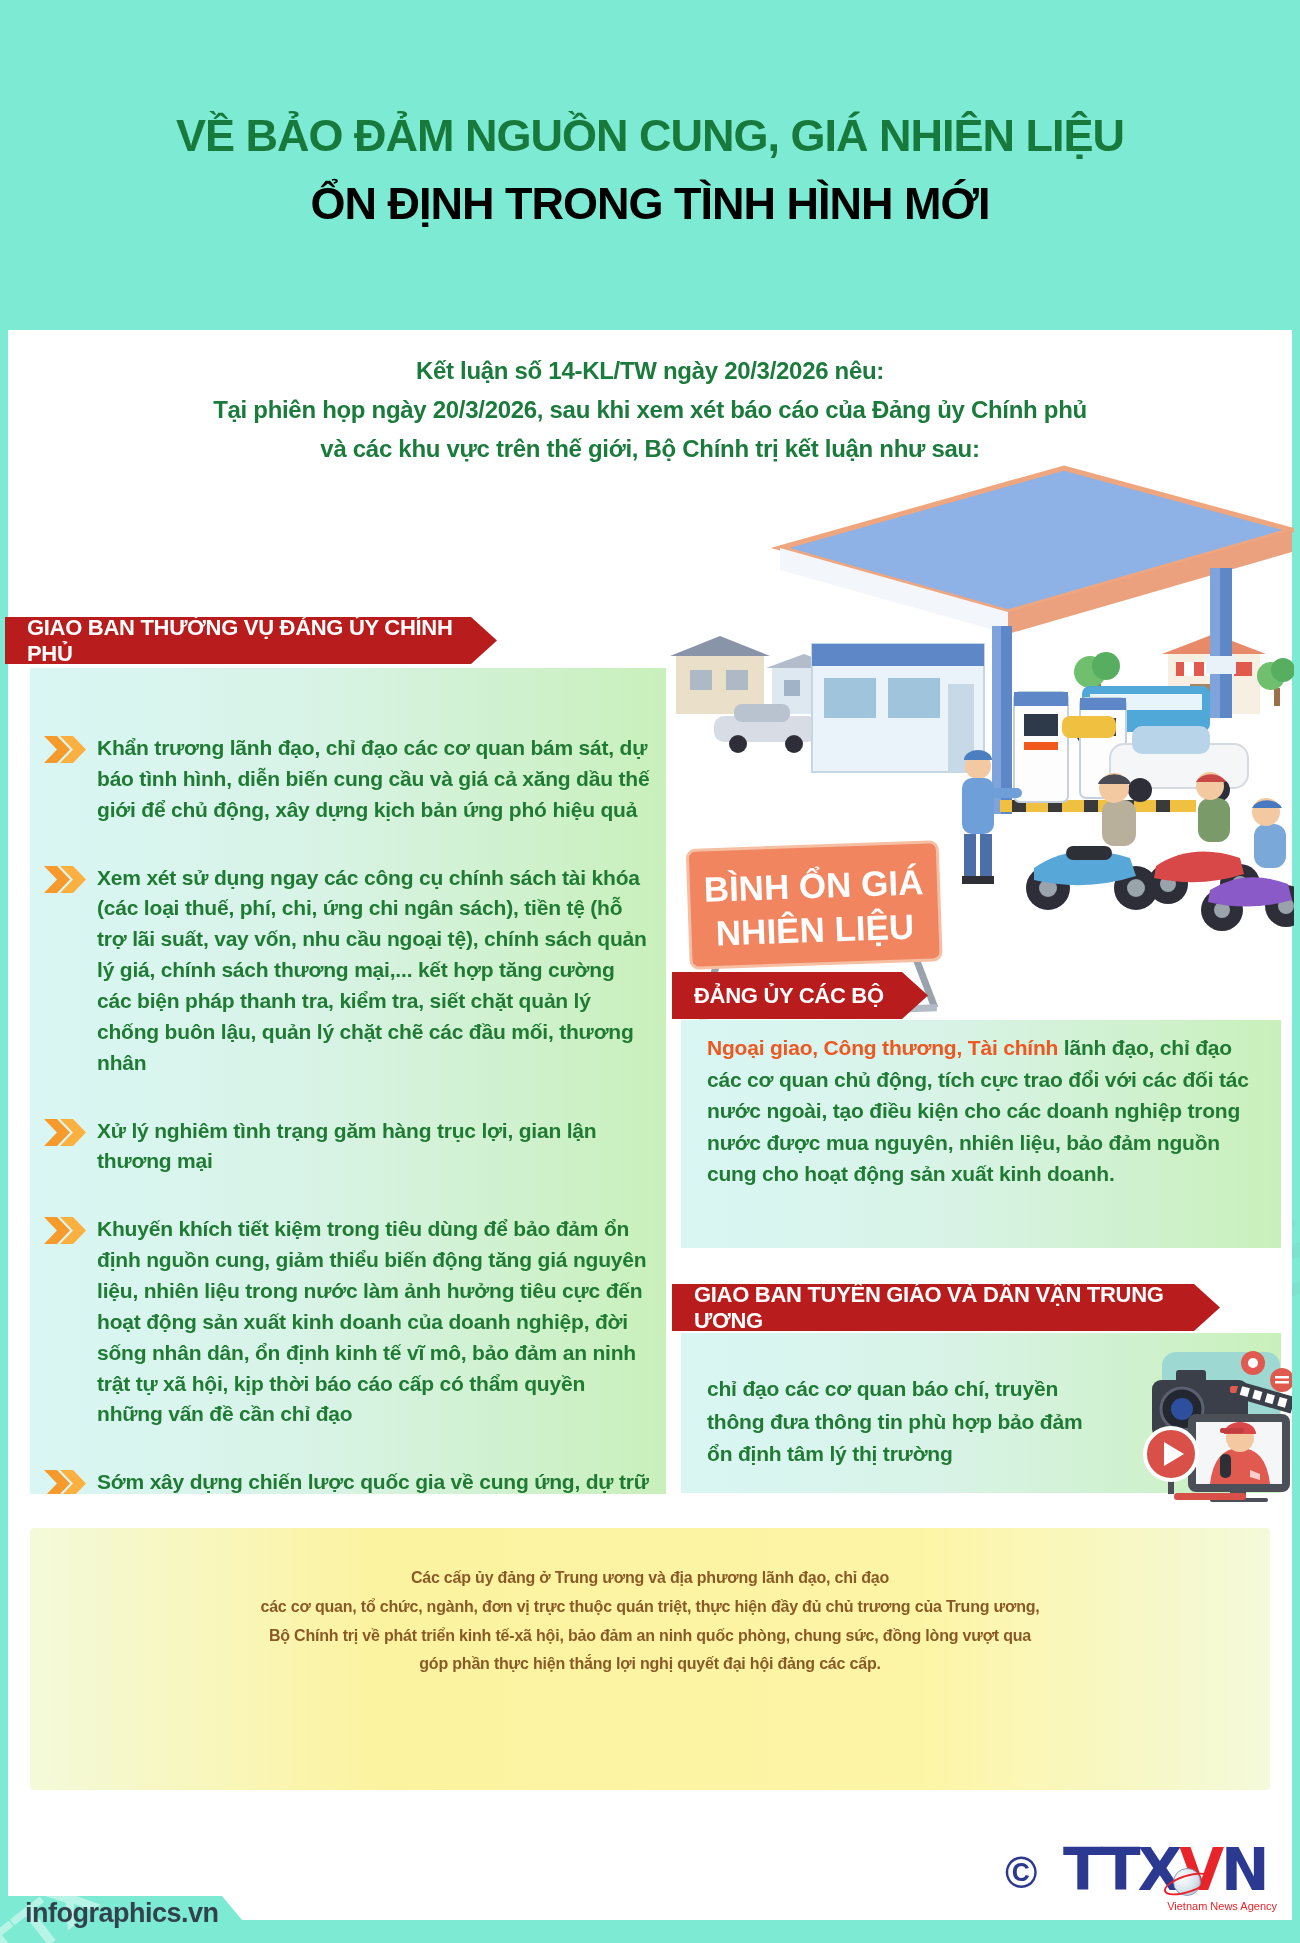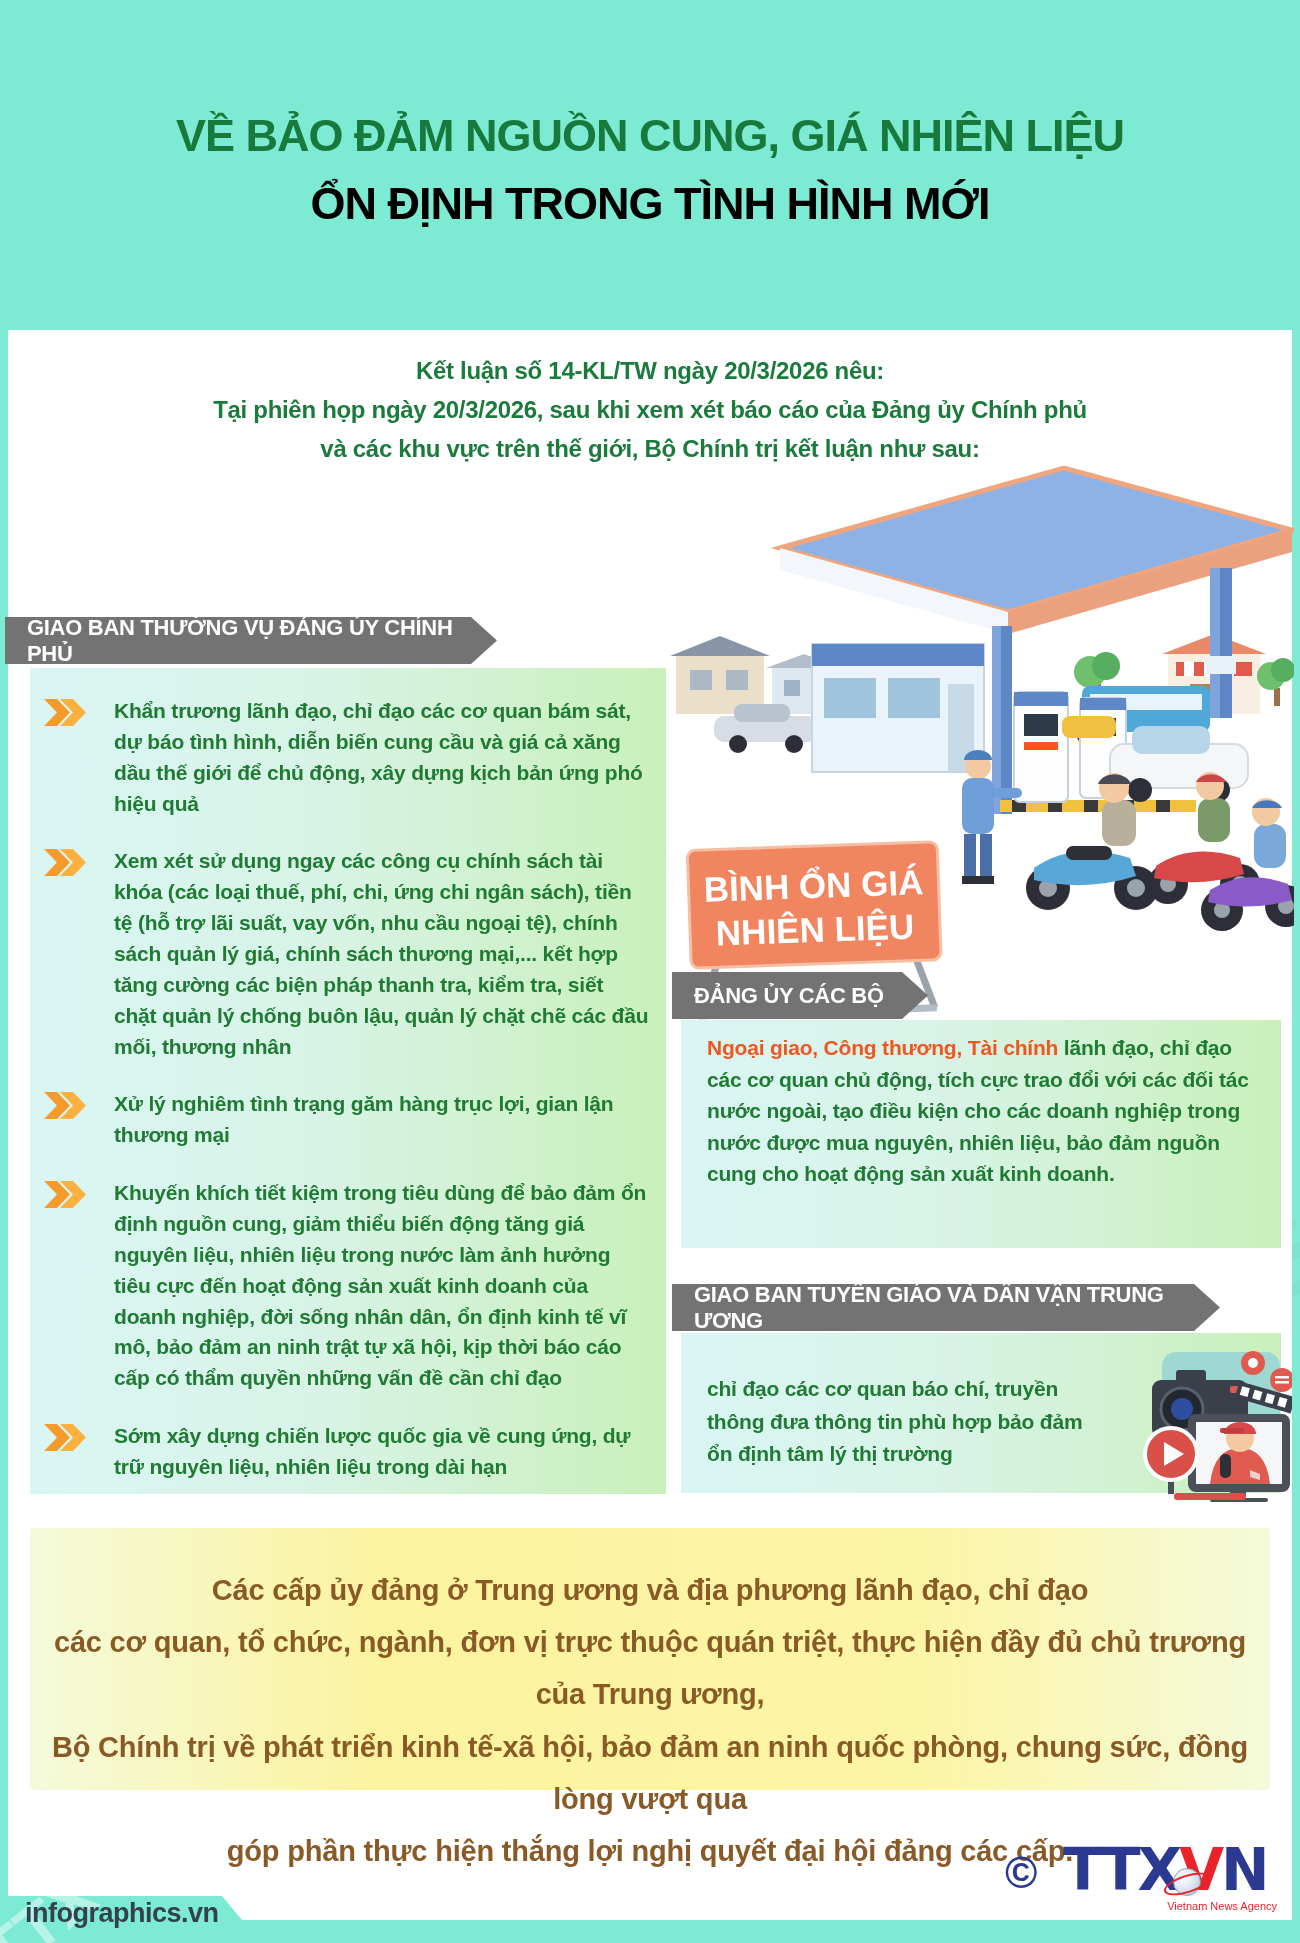--- a/index.html
+++ b/index.html
@@ -15,33 +15,33 @@
     font-size:45px;font-weight:bold;color:#000000;letter-spacing:-1px;}
 
   
   .card{position:absolute;left:8px;top:330px;width:1284px;height:1590px;background:#ffffff;}
 
   
   .intro{position:absolute;left:20px;top:352px;width:1260px;text-align:center;
     color:#1B7B3C;font-weight:bold;font-size:24px;line-height:1.62;letter-spacing:-0.3px;}
 
   
-  .banner{position:absolute;height:47px;background:#737373;color:#ffffff;
+  .banner{position:absolute;height:47px;background:#b91c1c;color:#ffffff;
     font-weight:bold;font-size:22px;display:flex;align-items:center;
     padding-left:22px;box-sizing:border-box;letter-spacing:-0.3px;
     clip-path:polygon(0 0,calc(100% - 26px) 0,100% 50%,calc(100% - 26px) 100%,0 100%);}
   .banner-left{left:5px;top:617px;width:492px;}
   .banner-bo{left:672px;top:972px;width:256px;}
   .banner-tg{left:672px;top:1284px;width:548px;}
 
   
   .panel{background:linear-gradient(90deg,#D9F6F4 0%,#D8F3E6 45%,#C9F0BB 100%);}
   .panel-left{position:absolute;left:30px;top:668px;width:636px;height:826px;
     box-sizing:border-box;padding:28px 16px 16px 14px;overflow:hidden;}
-  .li{display:flex;gap:28px;margin-bottom:27px;}
+  .li{display:flex;gap:11px;margin-bottom:27px;margin-top:37px;}
   .li .chev{flex:0 0 42px;padding-top:3px;}
   .li .txt{color:#1F7B33;font-weight:bold;font-size:21px;line-height:1.47;letter-spacing:-0.2px;}
 
   .panel-bo{position:absolute;left:681px;top:1020px;width:600px;height:228px;
     box-sizing:border-box;padding:12px 26px;overflow:hidden;}
   .panel-bo .body{color:#1F7B33;font-weight:bold;font-size:21px;line-height:1.5;letter-spacing:-0.2px;}
   .panel-bo .hl{color:#F0561F;}
 
   .panel-tg{position:absolute;left:681px;top:1333px;width:600px;height:160px;
     box-sizing:border-box;padding:40px 26px;overflow:hidden;}
@@ -50,21 +50,21 @@
 
   
   .gas{position:absolute;left:662px;top:448px;width:632px;height:515px;}
   .sign{position:absolute;left:678px;top:832px;width:274px;height:192px;transform:rotate(-2deg);}
   .media{position:absolute;left:1132px;top:1342px;width:160px;height:160px;}
 
   
   .ypanel{position:absolute;left:30px;top:1528px;width:1240px;height:262px;border-radius:4px;
     background:linear-gradient(90deg,#F4FADA 0%,#FCF3A0 28%,#FDF5A6 72%,#F4FADA 100%);
     text-align:center;box-sizing:border-box;padding-top:36px;}
-  .ypanel .yline{color:#8A5A26;font-weight:bold;font-size:29px;line-height:1.8;letter-spacing:-0.2px;}
+  .ypanel .yline{color:#8A5A26;font-weight:bold;font-size:16px;line-height:1.8;letter-spacing:-0.2px;}
 
   
   .footstep{position:absolute;left:0;top:1896px;width:1300px;height:47px;background:#7DEAD3;
     clip-path:polygon(0 0,222px 0,242px 24px,1300px 24px,1300px 47px,0 47px);}
   .site{position:absolute;left:25px;top:1898px;color:#31424C;font-weight:bold;font-size:27px;letter-spacing:-0.5px;}
 
   .ttxvn{position:absolute;left:1005px;top:1842px;width:280px;height:80px;}
   .ttxvn .copy{position:absolute;left:0;top:6px;font-size:44px;font-weight:bold;color:#2B3990;}
   .ttxvn .letters{position:absolute;left:58px;top:-6px;font-family:"DejaVu Sans","Liberation Sans",sans-serif;
     font-size:58px;font-weight:900;letter-spacing:-3px;color:#2B3990;}

